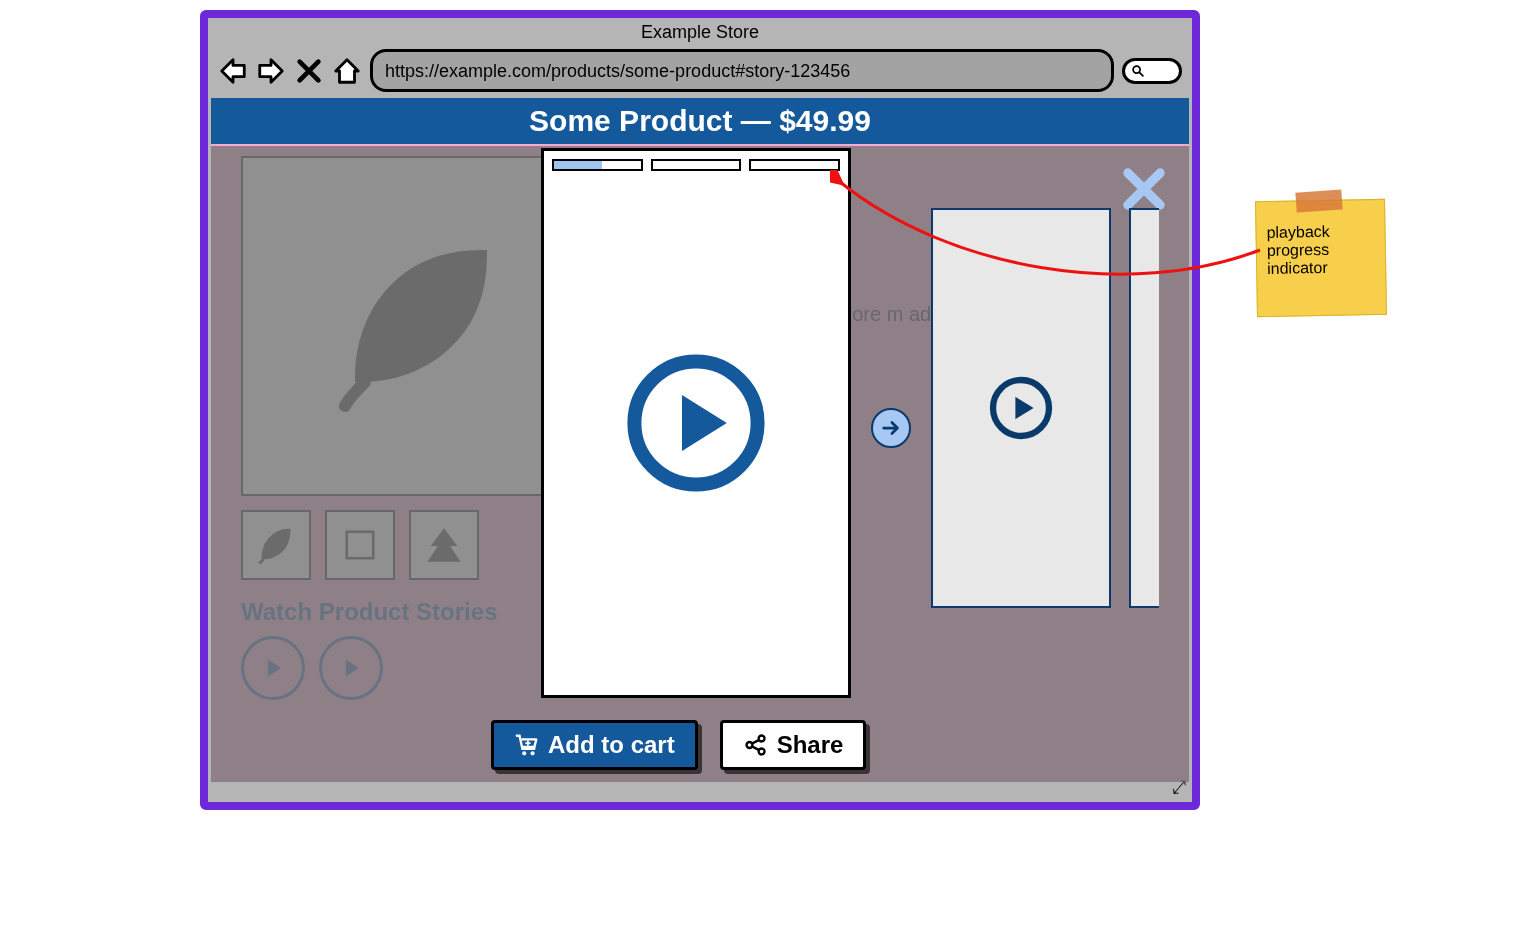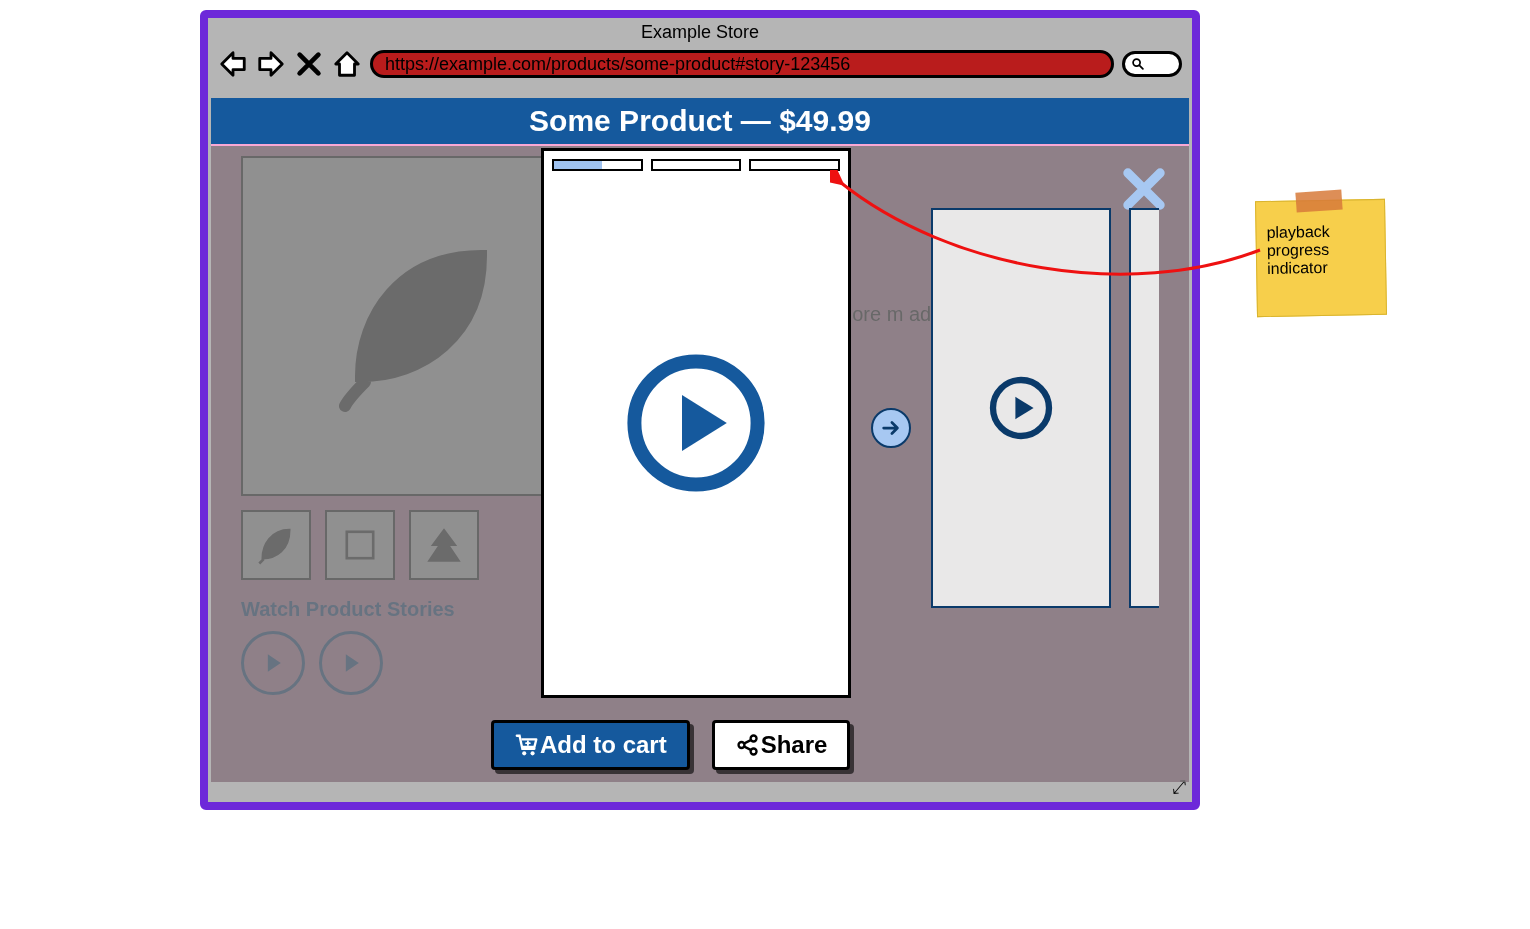--- a/index.html
+++ b/index.html
@@ -28,24 +28,24 @@
   }
   .toolbar {
     display: flex;
     align-items: center;
     gap: 8px;
     padding: 4px 10px 10px 10px;
   }
   .nav-btn svg { width: 30px; height: 30px; display:block; }
   .urlbar {
     flex: 1;
-    background: #b91c1c;
+    background: #a3a3a3;
     border: 3px solid #000;
     border-radius: 16px;
-    height: 28px;
+    height: 43px;
     padding: 0 12px;
     font-size: 18px;
     line-height: 24px;
     display:flex; align-items:center;text-align:center;
   }
   .search-pill {
     width: 60px; height: 26px;
     background:#fff; border:3px solid #000; border-radius: 20px;
     display:flex; align-items:center; padding-left:6px;
   }
@@ -80,21 +80,21 @@
     border:2px solid #222;
     background:#fff;
     display:flex; align-items:center; justify-content:center;
   }
   .leaf-lg { width:200px; height:200px; }
   .thumbs { display:flex; gap:14px; margin-top:14px; }
   .thumb {
     width:70px; height:70px; border:2px solid #222; background:#fff;
     display:flex; align-items:center; justify-content:center;
   }
-  .stories-label { color:#1e5fa9; font-weight:bold; font-size:20px; margin-top:18px; }
+  .stories-label { color:#1e5fa9; font-weight:bold; font-size:24px; margin-top:18px; }
   .story-circles { display:flex; gap:14px; margin-top:10px; }
   .story-circle {
     width:64px; height:64px; border:3px solid #1e5fa9; border-radius:50%;
     display:flex; align-items:center; justify-content:center;
   }
   .right-col { flex:1; }
   .prod-title { font-size:40px; font-weight:bold; }
   .cart-btn-bg {
     margin-top:20px; display:inline-block;
     border:3px solid #000; padding:8px 14px; font-size:24px; background:#f5f5f5;
@@ -149,21 +149,21 @@
   }
   .play-sm { width:70px; height:70px; }
   .action-row {
     position:absolute; left:280px; bottom:12px;
     display:flex; gap:22px;
   }
   .btn {
     border:3px solid #000; border-radius:4px;
     font-size:24px; font-weight:bold;
     padding:8px 20px;
-    display:flex; align-items:center; gap:0;
+    display:flex; align-items:center; gap:8px;
     cursor:pointer;
     box-shadow: 4px 4px 0 rgba(0,0,0,0.6);
   }
   .btn-primary { background:#15599d; color:#fff; }
   .btn-secondary { background:#fff; color:#000; }
   .btn svg { width:26px; height:26px; }
   .resize-grip {
     position:absolute; right:6px; bottom:4px;
     font-size:18px; color:#000; transform: rotate(-5deg);
   }

